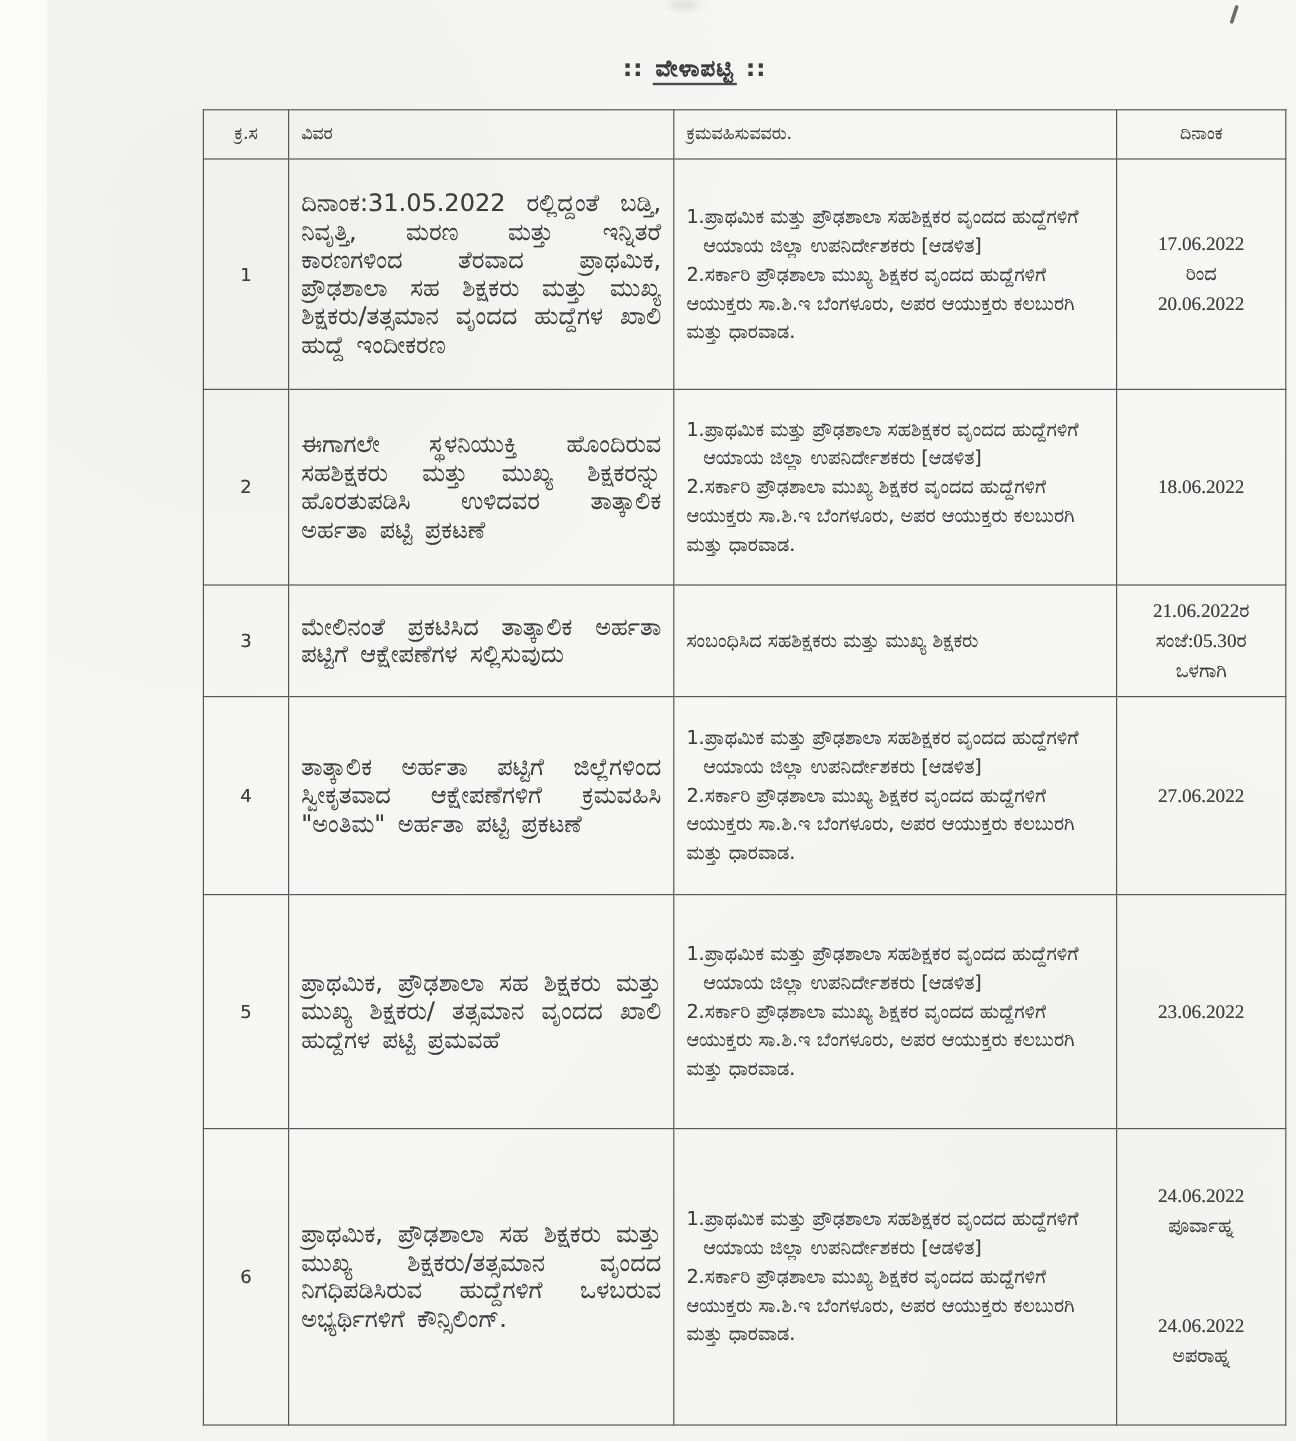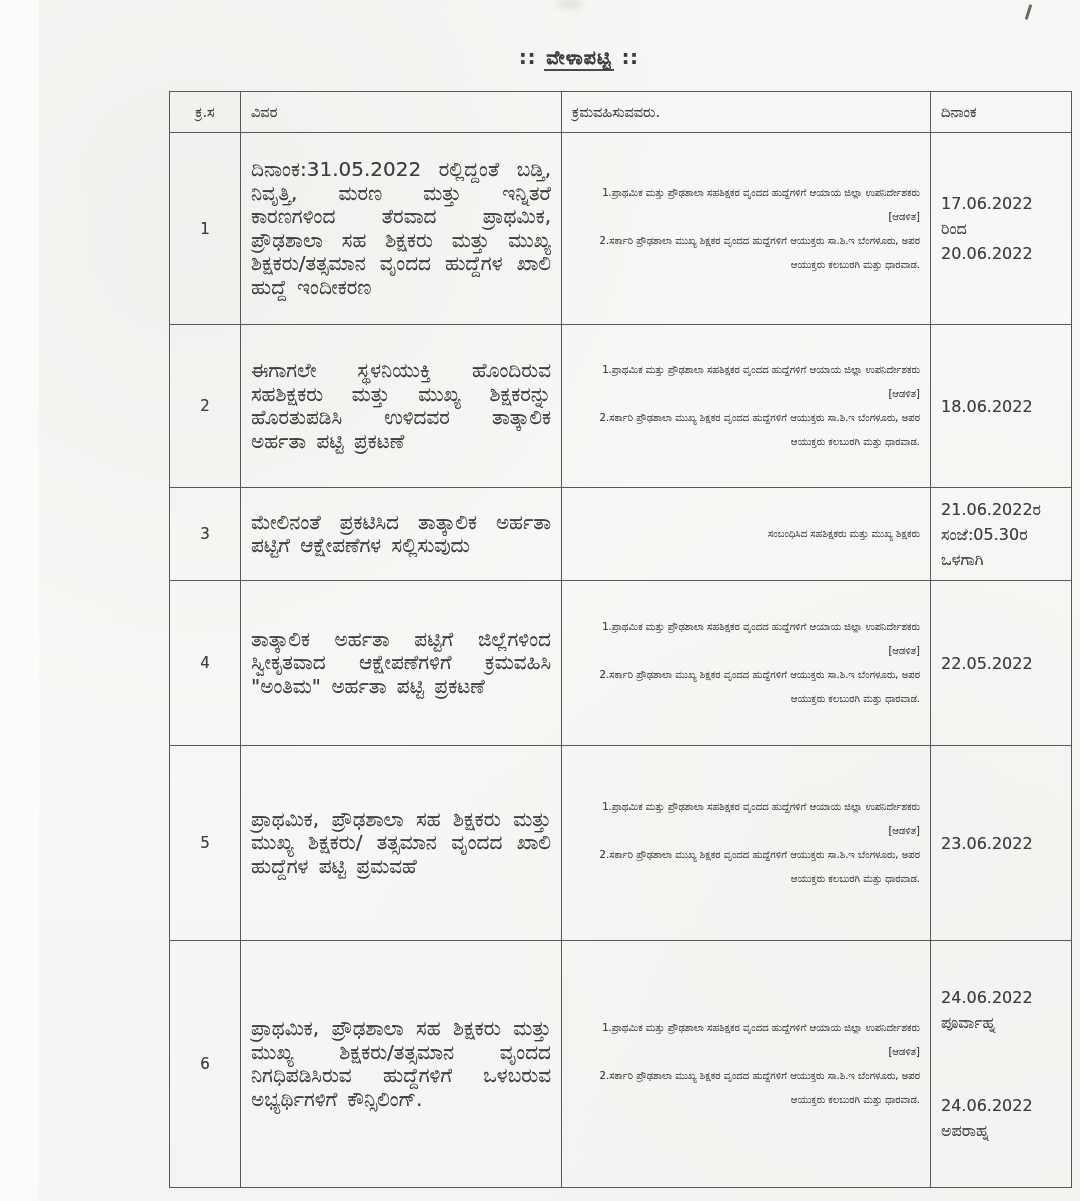--- a/index.html
+++ b/index.html
@@ -47,36 +47,35 @@
     border:1.4px solid #57575a;
     padding:6px 10px;
     color:#3e3e40;
     vertical-align:middle;
     text-shadow:0 0 0.4px rgba(62,62,64,0.55);
     overflow:hidden;
   }
   th.col-sno, td.sno{width:50px;text-align:center;}
   th.col-details, td.details{width:300px;}
   th.col-authority, td.authority{width:348px;}
-  th.col-date, td.date{width:120px;text-align:left;}
+  th.col-date, td.date{width:120px;text-align:center;font-family:Liberation Serif, serif;}
   thead th{
     height:28px;font-size:14.5px;font-weight:normal;
     text-align:left;color:#39393b;
   }
   td.sno{font-size:15px;}
   td.details{
     font-size:20px;line-height:23.5px;
     text-align:justify;text-justify:inter-word;
     padding:10px 14px;
     word-spacing:4px;
   }
   td.authority{
-    font-size:10px;line-height:24px;
+    font-size:16px;line-height:24px;
     padding:8px 10px;
-    text-align:right;
   }
   td.authority .auth-item{margin:0;}
   td.authority .auth-item:first-child{padding-left:14px;text-indent:-14px;}
   td.date{font-size:16px;line-height:25px;color:#343436;}
   td.date .date-line{display:block;}
   td.date .date-gap{display:block;height:58px;}
 </style>
 </head>
 <body>
 
@@ -135,21 +134,21 @@
           </td>
   </tr>
         <tr style="height: 165px;">
     <td class="sno">4</td>
     <td class="details">ತಾತ್ಕಾಲಿಕ ಅರ್ಹತಾ ಪಟ್ಟಿಗೆ ಜಿಲ್ಲೆಗಳಿಂದ ಸ್ವೀಕೃತವಾದ ಆಕ್ಷೇಪಣೆಗಳಿಗೆ ಕ್ರಮವಹಿಸಿ "ಅಂತಿಮ" ಅರ್ಹತಾ ಪಟ್ಟಿ ಪ್ರಕಟಣೆ</td>
     <td class="authority">
             <div class="auth-item">1.ಪ್ರಾಥಮಿಕ ಮತ್ತು ಪ್ರೌಢಶಾಲಾ ಸಹಶಿಕ್ಷಕರ ವೃಂದದ ಹುದ್ದೆಗಳಿಗೆ ಆಯಾಯ ಜಿಲ್ಲಾ ಉಪನಿರ್ದೇಶಕರು [ಆಡಳಿತ]</div>
             <div class="auth-item">2.ಸರ್ಕಾರಿ ಪ್ರೌಢಶಾಲಾ ಮುಖ್ಯ ಶಿಕ್ಷಕರ ವೃಂದದ ಹುದ್ದೆಗಳಿಗೆ ಆಯುಕ್ತರು ಸಾ.ಶಿ.ಇ ಬೆಂಗಳೂರು, ಅಪರ ಆಯುಕ್ತರು ಕಲಬುರಗಿ ಮತ್ತು ಧಾರವಾಡ.</div>
           </td>
     <td class="date">
-            <span class="date-line">22.05.2022</span>
+            <span class="date-line">27.06.2022</span>
           </td>
   </tr>
         <tr style="height: 195px;">
     <td class="sno">5</td>
     <td class="details">ಪ್ರಾಥಮಿಕ, ಪ್ರೌಢಶಾಲಾ ಸಹ ಶಿಕ್ಷಕರು ಮತ್ತು ಮುಖ್ಯ ಶಿಕ್ಷಕರು/ ತತ್ಸಮಾನ ವೃಂದದ ಖಾಲಿ ಹುದ್ದೆಗಳ ಪಟ್ಟಿ ಪ್ರಮವಹೆ</td>
     <td class="authority">
             <div class="auth-item">1.ಪ್ರಾಥಮಿಕ ಮತ್ತು ಪ್ರೌಢಶಾಲಾ ಸಹಶಿಕ್ಷಕರ ವೃಂದದ ಹುದ್ದೆಗಳಿಗೆ ಆಯಾಯ ಜಿಲ್ಲಾ ಉಪನಿರ್ದೇಶಕರು [ಆಡಳಿತ]</div>
             <div class="auth-item">2.ಸರ್ಕಾರಿ ಪ್ರೌಢಶಾಲಾ ಮುಖ್ಯ ಶಿಕ್ಷಕರ ವೃಂದದ ಹುದ್ದೆಗಳಿಗೆ ಆಯುಕ್ತರು ಸಾ.ಶಿ.ಇ ಬೆಂಗಳೂರು, ಅಪರ ಆಯುಕ್ತರು ಕಲಬುರಗಿ ಮತ್ತು ಧಾರವಾಡ.</div>
           </td>
     <td class="date">

